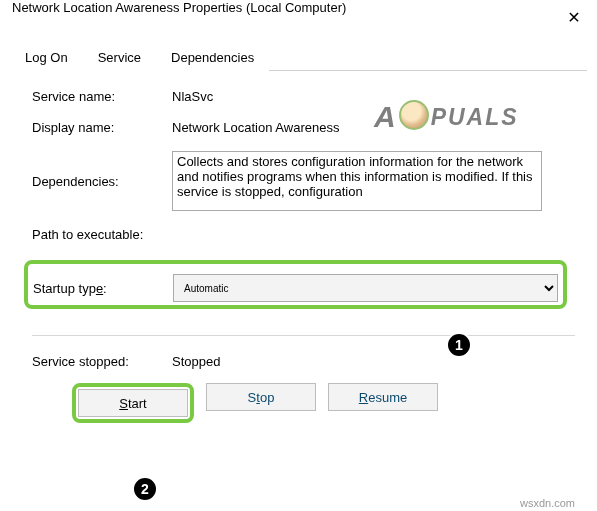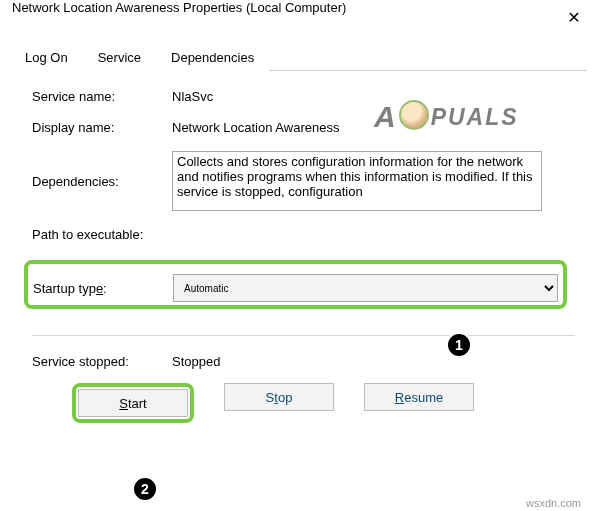--- a/index.html
+++ b/index.html
@@ -90,21 +90,21 @@
     border-top: 1px solid #d8d8d8;
     margin: 6px 0 18px 0;
   }
   .status-row {
     display: flex;
     margin-bottom: 14px;
   }
   .status-row .label { width: 140px; }
   .btn-row {
     display: flex;
-    gap: 30px;
+    gap: 12px;
     padding-left: 40px;
   }
   button.svc {
     width: 110px;
     height: 28px;
     font-family: inherit;
     font-size: 13px;
     background: #f3f3f3;
     border: 1px solid #bdbdbd;
   }
@@ -146,21 +146,21 @@
     width: 30px; height: 30px;
     border-radius: 50%;
     background: radial-gradient(circle at 40% 35%, #fce0b0 40%, #d9a96a 60%, #a06c34 100%);
     display: inline-block;
     border: 2px solid #7a4;
     position: relative;
     top: -2px;
   }
   .footer-mark {
     position: absolute;
-    bottom: 2px; right: 16px;
+    bottom: 2px; right: 22px;
     font-size: 11px;
     color: #999;
   }
   .underline-letter { text-decoration: underline; }
   .hl-wrap-startup {
     border: 4px solid #7AC943;
     border-radius: 8px;
     padding: 10px 5px 3px 5px;
     margin-left: -8px;
     margin-right: 4px;

